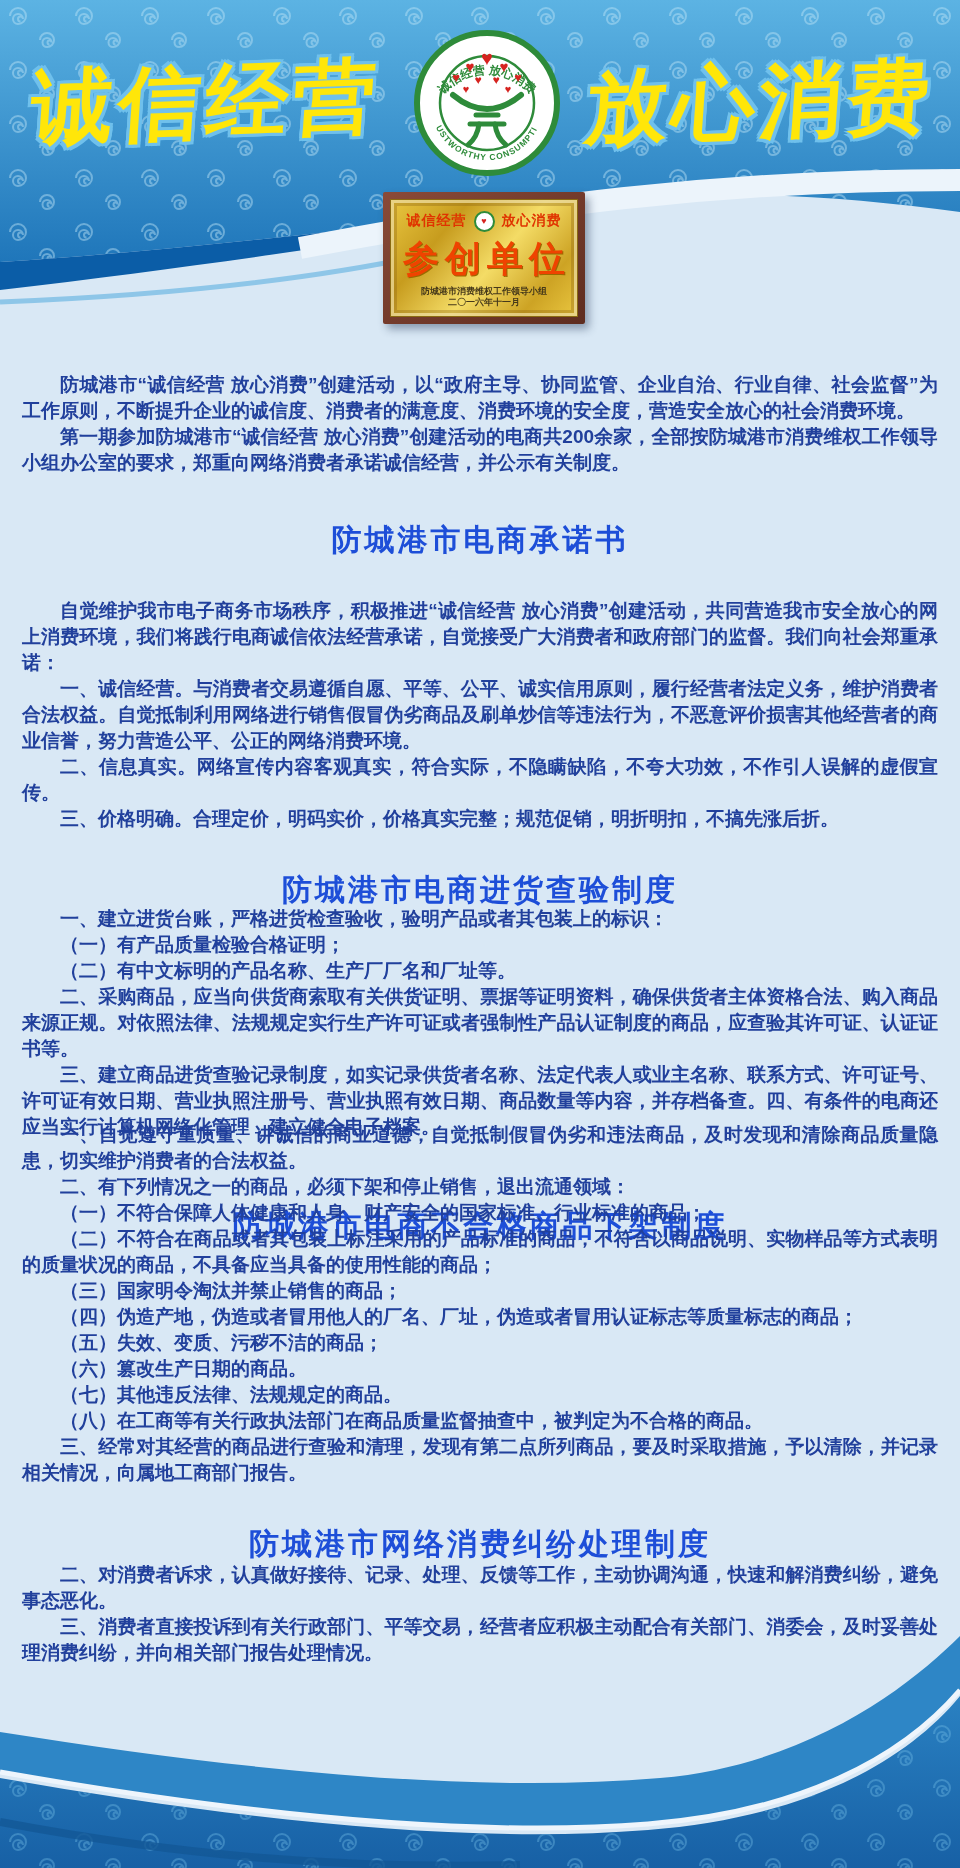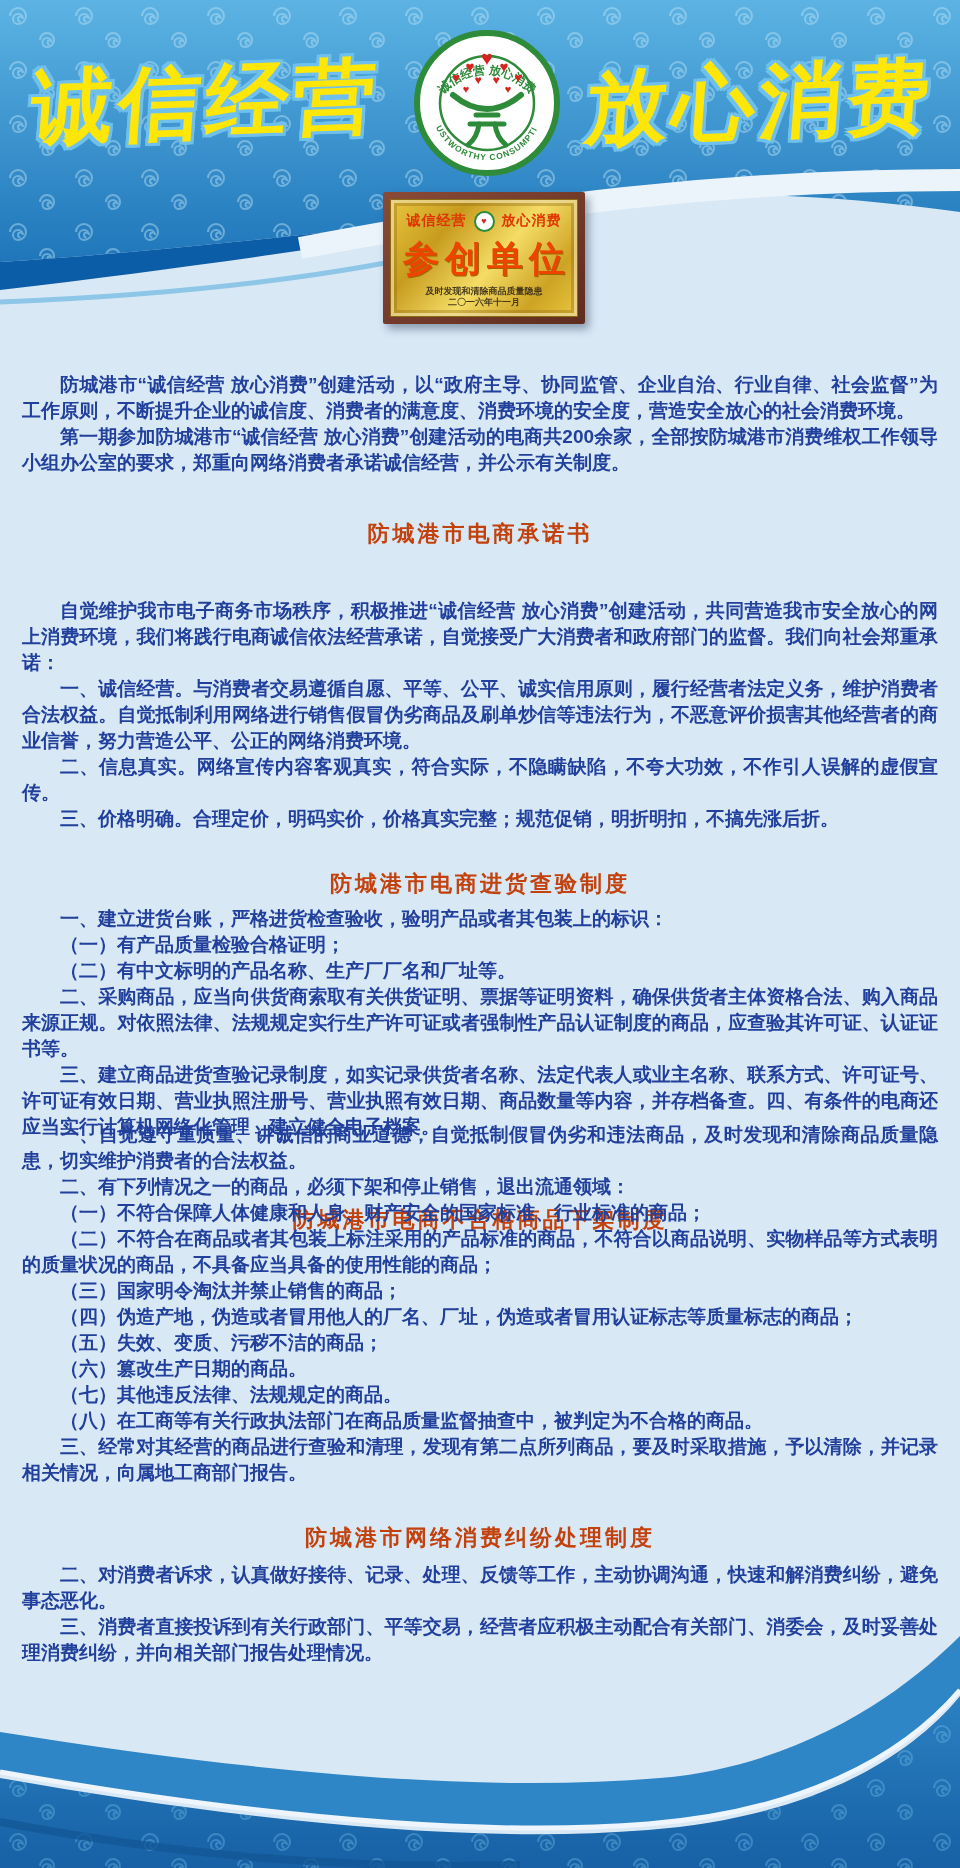--- a/index.html
+++ b/index.html
@@ -46,22 +46,22 @@
     text-shadow:1px 1px 0 #9a6a00;margin:3px 0 2px;
   }
   .plaque-issuer,.plaque-date{font-size:9px;font-weight:bold;color:#46391a;line-height:11px;}
   
   .sec{position:absolute;left:22px;right:22px;z-index:2;}
   .sec p{
     margin:0;font-size:19px;line-height:26px;font-weight:bold;color:#21409c;
     text-indent:2em;text-align:justify;
   }
   .sec-title{
-    position:absolute;left:22px;right:22px;z-index:2;margin:9px;
-    font-size:22px;line-height:38px;font-weight:bold;color:#c2410c;
+    position:absolute;left:22px;right:22px;z-index:2;margin:15px;
+    font-size:30px;line-height:38px;font-weight:bold;color:#1d4ed8;
     text-align:center;letter-spacing:3px;
   }
   .pos-intro{top:372px;}
   .pos-h1{top:506px;} .pos-b1{top:558px;margin-top:40px;}
   .pos-h2{top:856px;} .pos-b2{top:906px;}
   .pos-h3{top:1192px;} .pos-b3{top:1122px;}
   .pos-h4{top:1510px;} .pos-b4{top:1562px;}
 </style>
 </head>
 <body>
@@ -127,21 +127,21 @@
   <div class="plaque">
     <div class="plaque-inner">
       <div class="plaque-row">
         <span class="plaque-tag">诚信经营</span>
         <span class="mini-logo">
           <span>♥</span>
         </span>
         <span class="plaque-tag">放心消费</span>
       </div>
       <div class="plaque-title">参创单位</div>
-      <div class="plaque-issuer">及时发现和清除商品质量隐患</div>
+      <div class="plaque-issuer">防城港市消费维权工作领导小组</div>
       <div class="plaque-date">二〇一六年十一月</div>
     </div>
   </div>
 
   <div class="sec pos-intro">
     <p>防城港市“诚信经营 放心消费”创建活动，以“政府主导、协同监管、企业自治、行业自律、社会监督”为工作原则，不断提升企业的诚信度、消费者的满意度、消费环境的安全度，营造安全放心的社会消费环境。</p>
     <p>第一期参加防城港市“诚信经营 放心消费”创建活动的电商共200余家，全部按防城港市消费维权工作领导小组办公室的要求，郑重向网络消费者承诺诚信经营，并公示有关制度。</p>
   </div>
 
   <h2 class="sec-title pos-h1">防城港市电商承诺书</h2>

